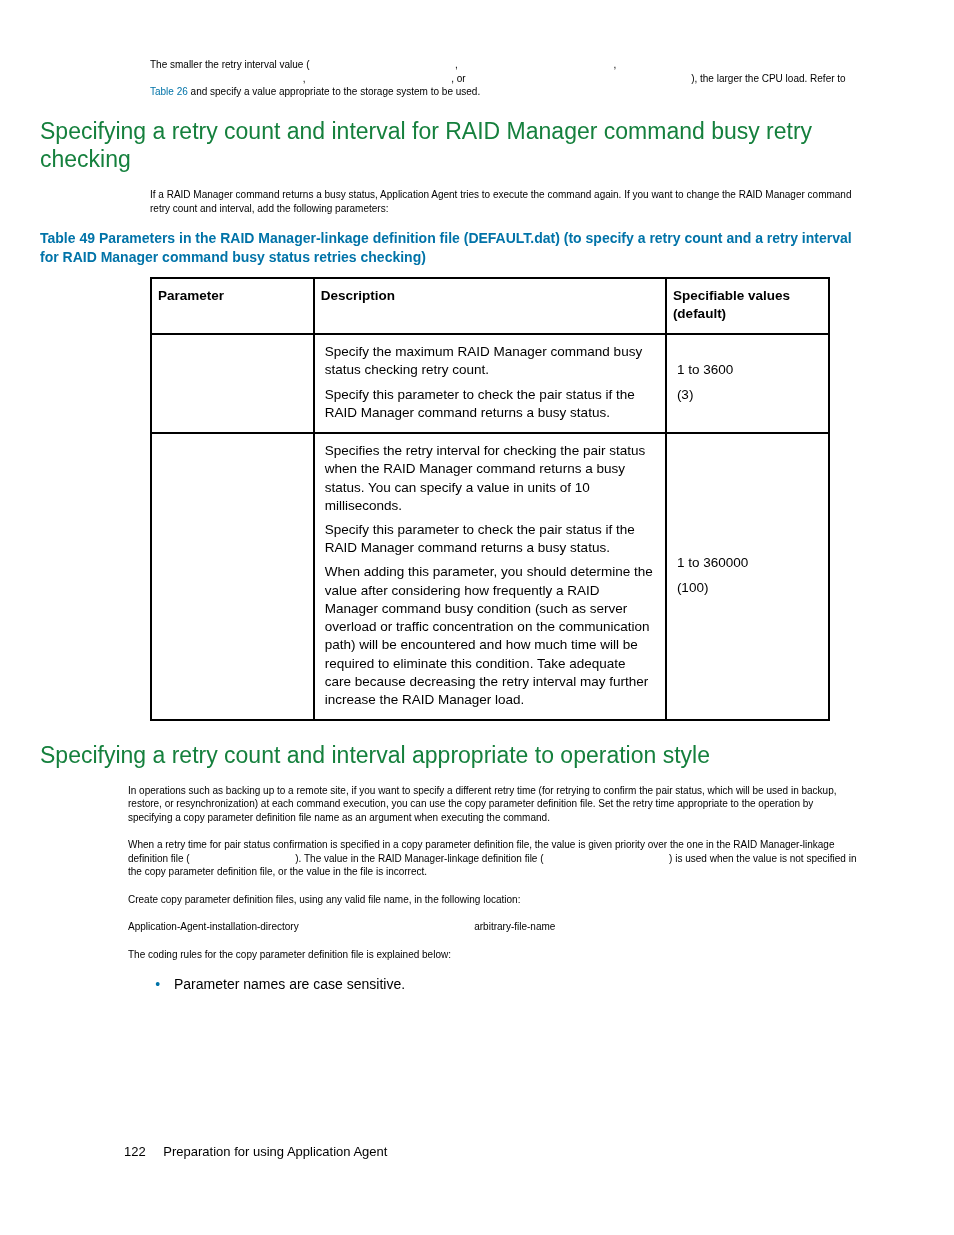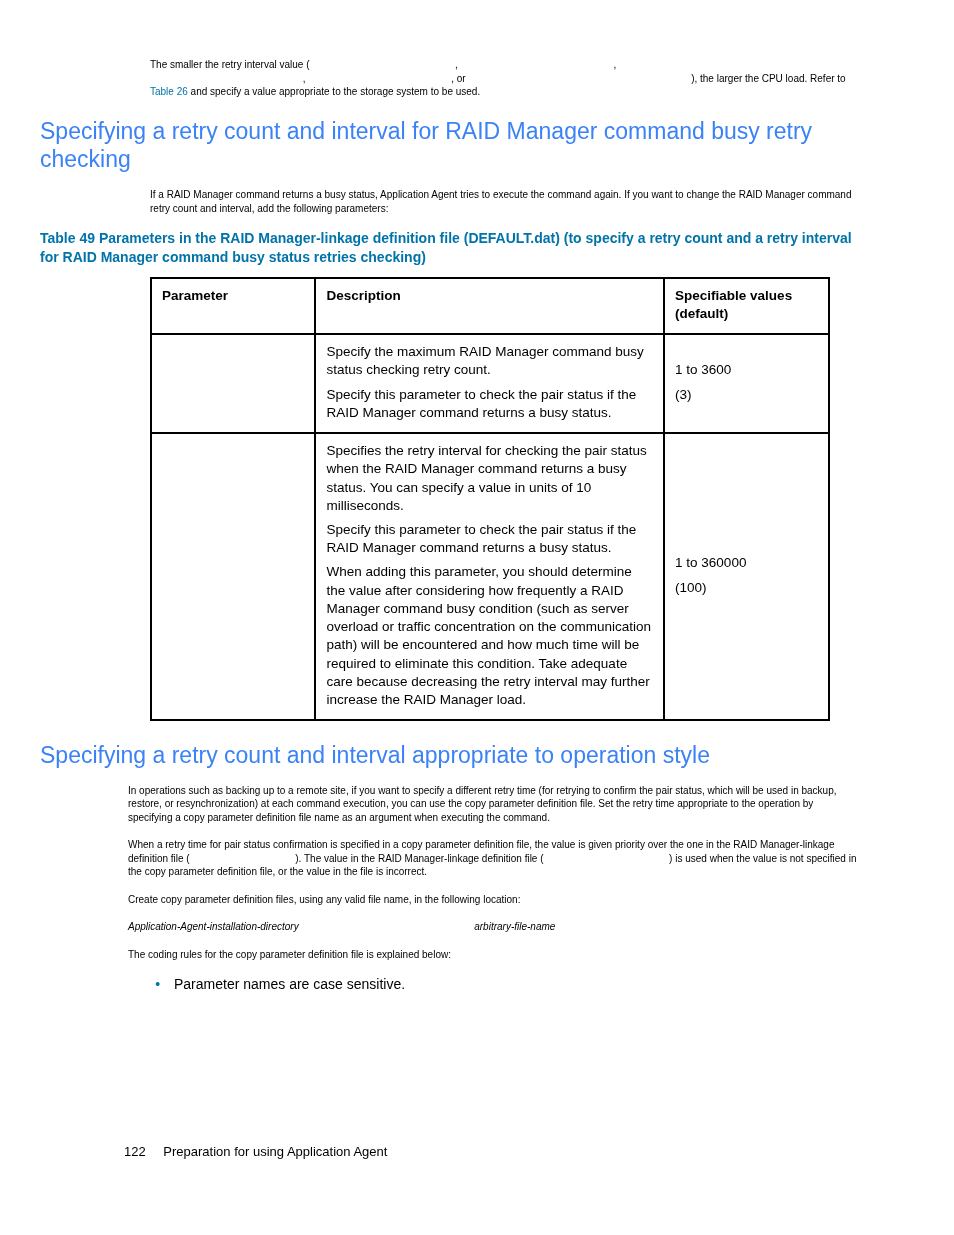--- a/index.html
+++ b/index.html
@@ -28,21 +28,21 @@
   }
   .indent2 {
     margin-left: 88px;
   }
   .link {
     color: #0073a8;
   }
   h2.section {
     font-family: Arial, Helvetica, sans-serif;
     font-weight: 400;
-    color: #3b82f6;
+    color: #15803d;
     font-size: 23px;
     line-height: 1.25;
     margin: 18px 0 14px 0;
   }
   .table-caption {
     color: #0073a8;
     font-weight: 700;
     font-size: 14px;
     line-height: 1.35;
     margin: 14px 0 10px 0;
@@ -57,32 +57,32 @@
   table.param-table td {
     border: 2px solid #000;
     font-size: 13.5px;
     text-align: left;
     vertical-align: top;
     padding: 8px 10px 10px 10px;
     line-height: 1.35;
   }
   table.param-table th {
     font-weight: 700;
+    padding-left: 6px;
   }
   table.param-table td p {
     margin: 0 0 6px 0;
   }
   table.param-table td p:last-child {
     margin-bottom: 0;
   }
   .col-param { width: 150px; }
   .col-desc { width: 350px; }
   .col-spec { width: 150px; }
   .italic {
-    font-style: italic;
     margin-top: 12px;
   }
   ul.bullets {
     margin: 0 0 14px 0;
     padding-left: 128px;
     font-size: 14px;
     line-height: 1.35;
   }
   ul.bullets li {
     padding-left: 6px;

